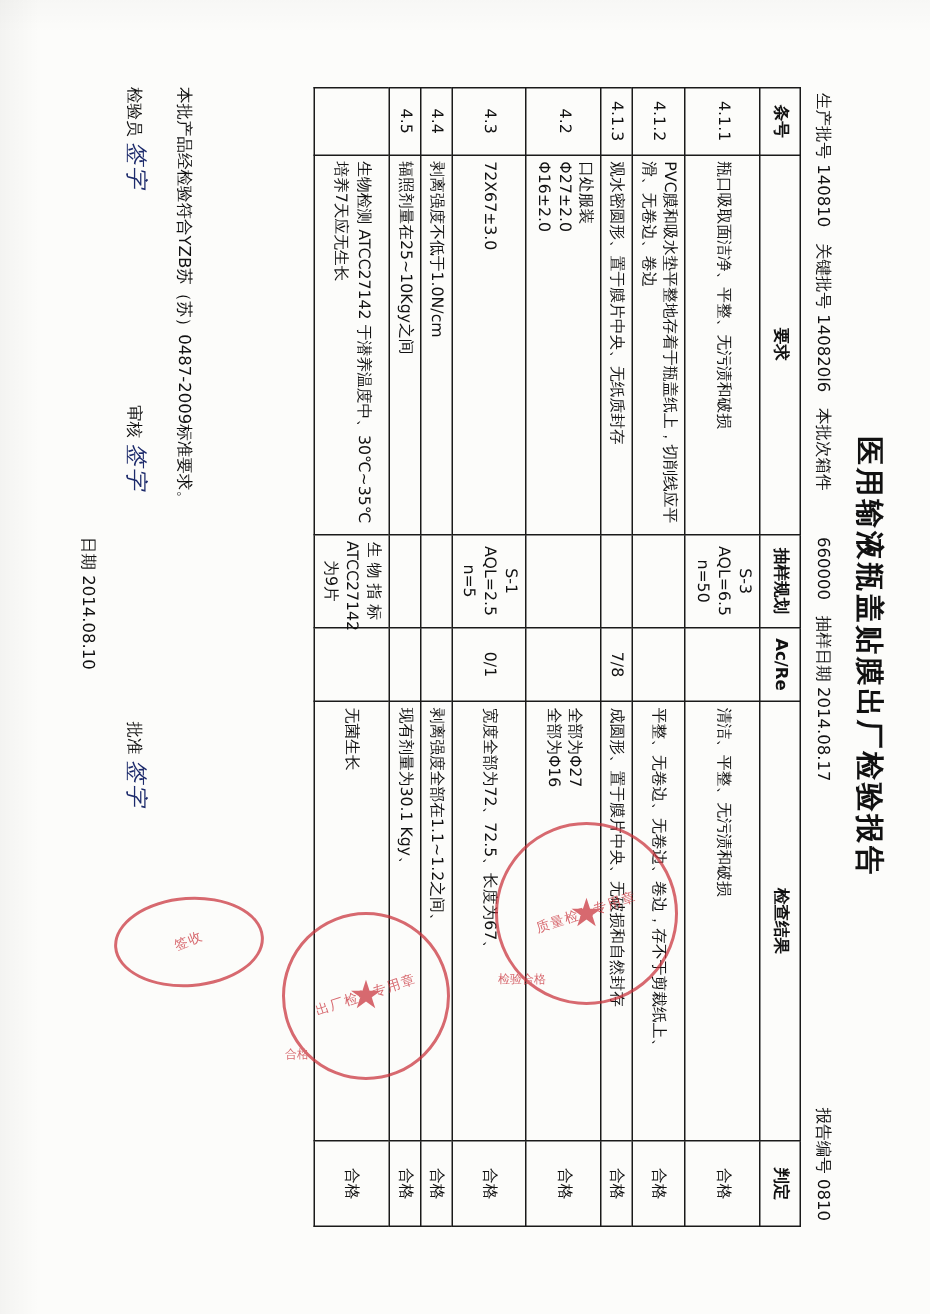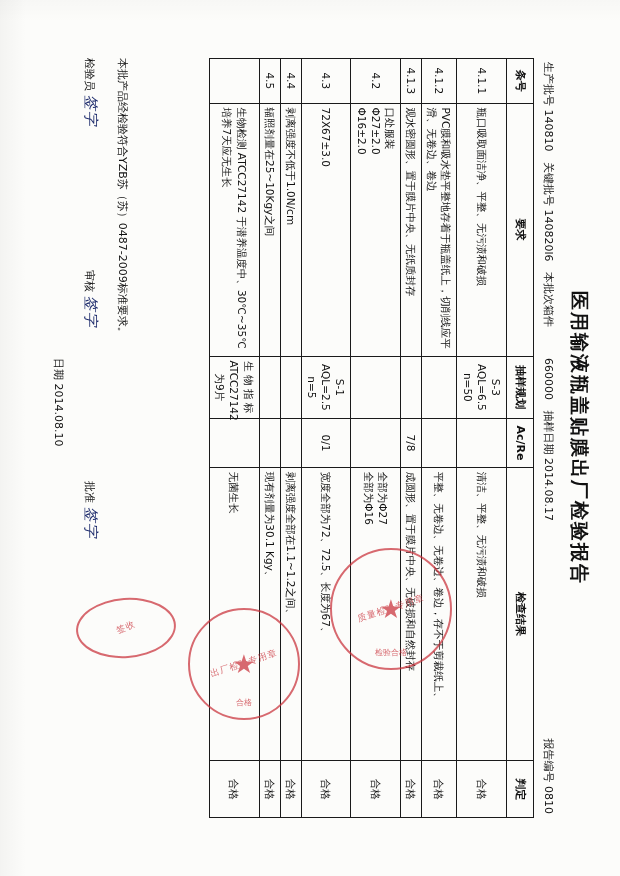--- a/index.html
+++ b/index.html
@@ -163,21 +163,21 @@
     margin-top: -7px;
     text-align: center;
     font-size: 9px;
     letter-spacing: 1px;
     transform: rotate(-18deg);
   }
   .stamp-text-b {
     position: absolute;
     left: 0; bottom: 10px;
     width: 100%;
-    text-align: center;
+    text-align: left;
     font-size: 8px;
   }
 </style>
 </head>
 <body>
 
 <div id="page">
   <div id="paper-tone"></div>
 
   <div id="sheet">

